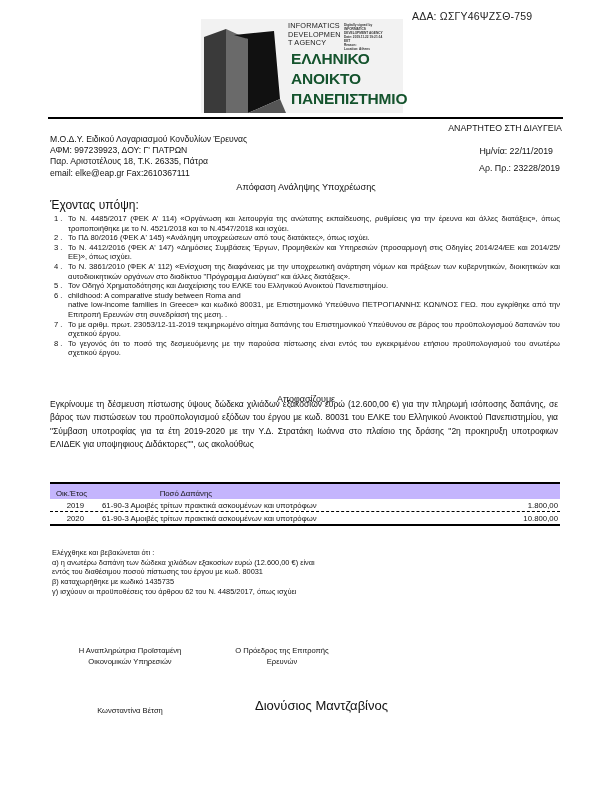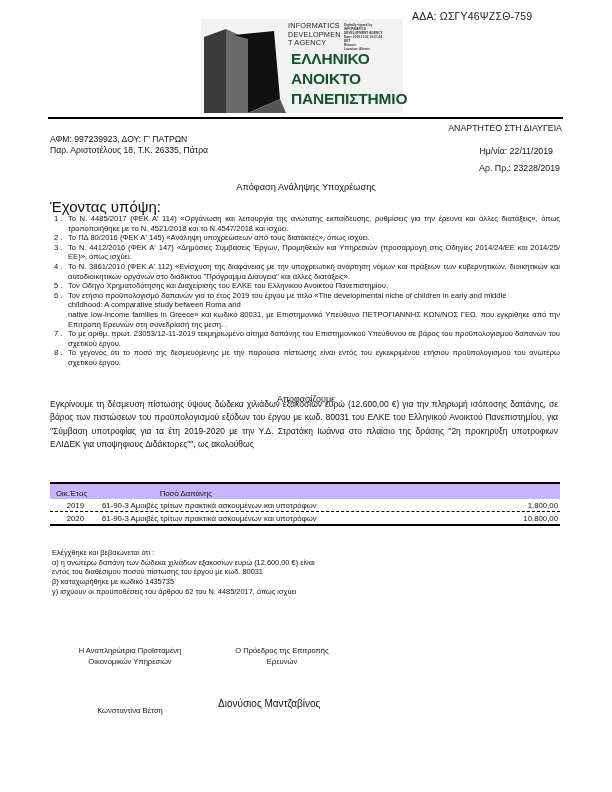--- a/index.html
+++ b/index.html
@@ -16,21 +16,21 @@
   .logo .ida { position: absolute; left: 87px; top: 3px; font-size: 7.3px; line-height: 8.6px; color: #222; letter-spacing: 0.2px; }
   .logo .sig { position: absolute; left: 143px; top: 4px; font-size: 3.2px; line-height: 4px; color: #333; font-weight: bold; width: 58px; }
   .logo .name { position: absolute; left: 90px; top: 30px; font-size: 15.5px; line-height: 20px; font-weight: bold; color: #14532d; letter-spacing: -0.2px; }
 
   .hr-top { left: 48px; top: 117px; width: 515px; height: 2px; background: #000; }
   .diavgeia { right: 50px; top: 123px; font-size: 8.8px; }
   .sender { left: 50px; top: 134px; line-height: 11.2px; font-size: 8.6px; }
   .date { right: 59px; top: 146px; font-size: 8.8px; }
   .protocol { right: 52px; top: 163px; font-size: 8.8px; }
   .doc-title { left: 0; width: 612px; top: 182px; text-align: center; font-size: 9.2px; }
-  .considering { left: 50px; top: 198px; font-size: 15px; }
+  .considering { left: 50px; top: 198px; font-size: 12px; }
 
   .list { left: 54px; top: 214px; width: 506px; font-size: 7.6px; line-height: 9.6px; }
   .li { position: relative; padding-left: 14px; text-align: justify; }
   .li .num { position: absolute; left: 0; top: 0; }
 
   .decide { left: 0; width: 612px; top: 394px; text-align: center; font-size: 9px; }
   .approve { left: 50px; top: 398px; width: 508px; font-size: 8.5px; line-height: 13.4px; text-align: justify; }
 
   .table { left: 50px; top: 482px; width: 510px; }
   .table .thick { height: 2px; background: #000; }
@@ -40,21 +40,21 @@
   .c1 { width: 52px; padding-left: 6px; box-sizing: border-box; }
   .c2 { flex: 1; }
   .c3 { width: 110px; text-align: right; padding-right: 2px; }
   .hdr .c2 { text-align: center; }
   .row .c1 { text-align: right; padding-right: 18px; padding-left: 0; }
 
   .checked { left: 52px; top: 548px; font-size: 7.4px; line-height: 9.7px; }
   .sig1 { left: 60px; top: 646px; width: 140px; text-align: center; font-size: 7.6px; line-height: 10.5px; }
   .sig2 { left: 212px; top: 646px; width: 140px; text-align: center; font-size: 7.6px; line-height: 10.5px; }
   .name1 { left: 60px; top: 706px; width: 140px; text-align: center; font-size: 7.6px; }
-  .name2 { left: 218px; top: 698px; width: 170px; text-align: left; font-size: 10px; }
+  .name2 { left: 218px; top: 698px; width: 170px; text-align: right; font-size: 13px; }
 </style>
 </head>
 <body>
 
 <div class="abs ada">ΑΔΑ: ΩΣΓΥ46ΨΖΣΘ-759</div>
 
 <div class="abs logo">
   <svg class="shape" viewBox="0 0 82 84">
     <polygon points="0,8 22,0 22,84 0,84" fill="#3a3a3a"></polygon>
     <polygon points="22,0 44,10 44,84 22,84" fill="#6a6a6a"></polygon>
@@ -80,38 +80,40 @@
     <div>ΑΝΟΙΚΤΟ</div>
     <div>ΠΑΝΕΠΙΣΤΗΜΙΟ</div>
   </div>
 </div>
 
 <div class="abs hr-top"></div>
 
 <div class="abs diavgeia">ΑΝΑΡΤΗΤΕΟ ΣΤΗ ΔΙΑΥΓΕΙΑ</div>
 
 <div class="abs sender">
+  <div>Μ.Ο.Δ.Υ. Ειδικού Λογαριασμού Κονδυλίων Έρευνας</div>
   <div>ΑΦΜ: 997239923, ΔΟΥ: Γ' ΠΑΤΡΩΝ</div>
   <div>Παρ. Αριστοτέλους 18, Τ.Κ. 26335, Πάτρα</div>
+  <div>email: elke@eap.gr Fax:2610367111</div>
 </div>
 
 <div class="abs date">Ημ/νία: 22/11/2019</div>
 <div class="abs protocol">Αρ. Πρ.: 23228/2019</div>
 
 <div class="abs doc-title">Απόφαση Ανάληψης Υποχρέωσης</div>
 <div class="abs considering">Έχοντας υπόψη:</div>
 
 <div class="abs list">
   <div class="li"><span class="num">1 .</span><span>Το Ν. 4485/2017 (ΦΕΚ Α' 114) «Οργάνωση και λειτουργία της ανώτατης εκπαίδευσης, ρυθμίσεις για την έρευνα και άλλες διατάξεις», όπως τροποποιήθηκε με το Ν. 4521/2018 και το Ν.4547/2018 και ισχύει.</span></div>
   <div class="li"><span class="num">2 .</span><span>Το ΠΔ 80/2016 (ΦΕΚ Α' 145) «Ανάληψη υποχρεώσεων από τους διατάκτες», όπως ισχύει.</span></div>
   <div class="li"><span class="num">3 .</span><span>Το Ν. 4412/2016 (ΦΕΚ Α' 147) «Δημόσιες Συμβάσεις Έργων, Προμηθειών και Υπηρεσιών (προσαρμογή στις Οδηγίες 2014/24/ΕΕ και 2014/25/ΕΕ)», όπως ισχύει.</span></div>
   <div class="li"><span class="num">4 .</span><span>Το Ν. 3861/2010 (ΦΕΚ Α' 112) «Ενίσχυση της διαφάνειας με την υποχρεωτική ανάρτηση νόμων και πράξεων των κυβερνητικών, διοικητικών και αυτοδιοικητικών οργάνων στο διαδίκτυο "Πρόγραμμα Διαύγεια" και άλλες διατάξεις».</span></div>
   <div class="li"><span class="num">5 .</span><span>Τον Οδηγό Χρηματοδότησης και Διαχείρισης του ΕΛΚΕ του Ελληνικού Ανοικτού Πανεπιστημίου.</span></div>
   <div class="li">
-    <span class="num">6 .</span><span>Τον ετήσιο προϋπολογισμό δαπανών για το έτος 2019 του έργου με τίτλο «The developmental niche of children in early and middle</span>
+    <span class="num">6 .</span>
     <div>childhood: A comparative study between Roma and</div>
     <div>native low-income families in Greece» και κωδικό 80031, με Επιστημονικό Υπεύθυνο ΠΕΤΡΟΓΙΑΝΝΗΣ ΚΩΝ/ΝΟΣ ΓΕΩ. που εγκρίθηκε από την Επιτροπή Ερευνών στη συνεδρίασή της μεση. .</div>
   </div>
   <div class="li"><span class="num">7 .</span><span>Το με αριθμ. πρωτ. 23053/12-11-2019 τεκμηριωμένο αίτημα δαπάνης του Επιστημονικού Υπεύθυνου σε βάρος του προϋπολογισμού δαπανών του σχετικού έργου.</span></div>
   <div class="li"><span class="num">8 .</span><span>Το γεγονός ότι το ποσό της δεσμευόμενης με την παρούσα πίστωσης είναι εντός του εγκεκριμένου ετήσιου προϋπολογισμού του ανωτέρω σχετικού έργου.</span></div>
 </div>
 
 <div class="abs decide">Αποφασίζουμε</div>
 
 <div class="abs approve">Εγκρίνουμε τη δέσμευση πίστωσης ύψους δώδεκα χιλιάδων εξακοσίων ευρώ (12.600,00 €) για την πληρωμή ισόποσης δαπάνης, σε βάρος των πιστώσεων του προϋπολογισμού εξόδων του έργου με κωδ. 80031 του ΕΛΚΕ του Ελληνικού Ανοικτού Πανεπιστημίου, για "Σύμβαση υποτροφίας για τα έτη 2019-2020 με την Υ.Δ. Στρατάκη Ιωάννα στο πλαίσιο της δράσης "2η προκηρυξη υποτροφιων ΕΛΙΔΕΚ για υποψηφιους Διδάκτορες"", ως ακολούθως</div>

